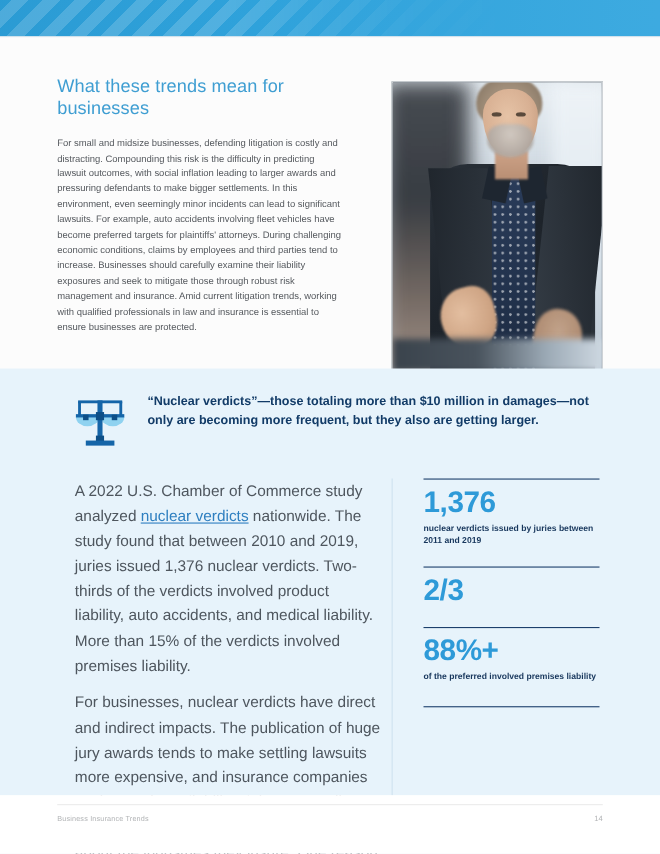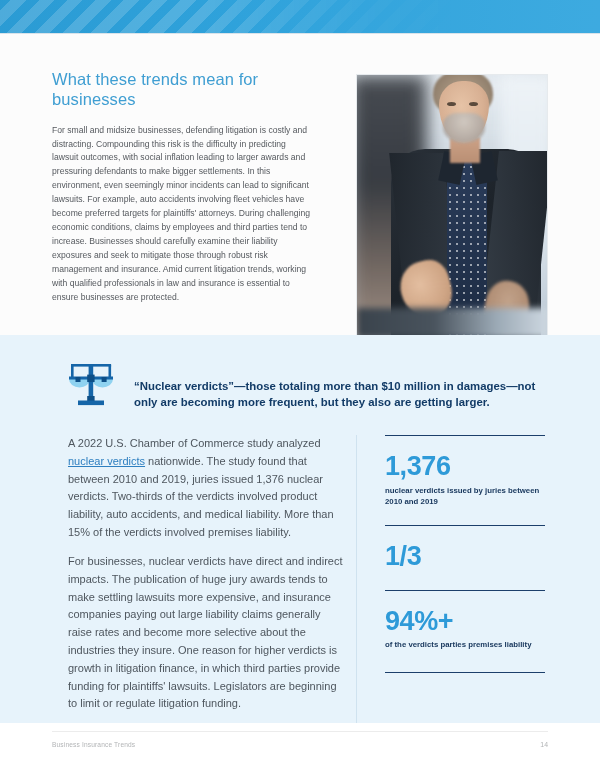--- a/index.html
+++ b/index.html
@@ -237,21 +237,21 @@
     width: 600px;
     height: 388px;
     background: #e7f3fb;
   }
 
   .callout {
     position: absolute;
     left: 68px; top: 22px;
     width: 470px;
     display: flex;
-    align-items: flex-end;
+    align-items: flex-start;
     gap: 20px;
   }
   .scales-icon { flex: 0 0 auto; margin-top: 2px; }
   .callout-text {
     font-size: 11.4px;
     font-weight: 700;
     line-height: 1.45;
     color: #123b67;
   }
 
@@ -260,39 +260,39 @@
     position: absolute;
     left: 0; top: 100px;
     width: 600px;
     height: 288px;
   }
   .col-left {
     position: absolute;
     left: 68px; top: 0;
     width: 278px;
   }
-  .col-left p.body { color: #4e565e; font-size: 11px; margin-bottom: 11px; }
+  .col-left p.body { color: #4e565e; font-size: 14px; margin-bottom: 11px; }
   .col-left a.inline-link {
     color: #2e7fc0;
     text-decoration: underline;
   }
   .col-divider {
     position: absolute;
     left: 356px; top: 0;
     width: 1px; height: 288px;
     background: #cfe2ef;
   }
 
   .col-right {
     position: absolute;
     left: 385px; top: 0;
     width: 160px;
   }
   .stat {
-    padding-top: 16px;
+    padding-top: 6px;
     border-top: 1.2px solid #1c3f6b;
     margin-bottom: 18px;
   }
   .stat:last-child { margin-bottom: 0; }
   .stat-number {
     font-size: 27px;
     font-weight: 700;
     color: #2e9ad8;
     line-height: 1.1;
     letter-spacing: -0.4px;
@@ -416,30 +416,30 @@
         <p class="body"><span>A 2022 U.S. Chamber of Commerce study analyzed </span><a class="inline-link" href="#">nuclear verdicts</a><span> nationwide. The study found that between 2010 and 2019, juries issued 1,376 nuclear verdicts. Two-thirds of the verdicts involved product liability, auto accidents, and medical liability. More than 15% of the verdicts involved premises liability.</span></p>
         <p class="body">For businesses, nuclear verdicts have direct and indirect impacts. The publication of huge jury awards tends to make settling lawsuits more expensive, and insurance companies paying out large liability claims generally raise rates and become more selective about the industries they insure. One reason for higher verdicts is growth in litigation finance, in which third parties provide funding for plaintiffs' lawsuits. Legislators are beginning to limit or regulate litigation funding.</p>
       </div>
 
       <div class="col-divider"></div>
 
       <div class="col-right">
 
         <div class="stat">
           <div class="stat-number">1,376</div>
-          <div class="stat-caption">nuclear verdicts issued by juries between 2010 and 2019</div>
+          <div class="stat-caption">nuclear verdicts issued by juries between 2011 and 2019</div>
         </div>
 
         <div class="stat">
-          <div class="stat-number">1/3</div>
+          <div class="stat-number">2/3</div>
         </div>
 
         <div class="stat">
-          <div class="stat-number">94%+</div>
-          <div class="stat-caption">of the verdicts parties premises liability</div>
+          <div class="stat-number">88%+</div>
+          <div class="stat-caption">of the preferred involved premises liability</div>
         </div>
 
         <div class="stat-closing-rule"></div>
 
       </div>
 
     </div>
 
   </div>
 

